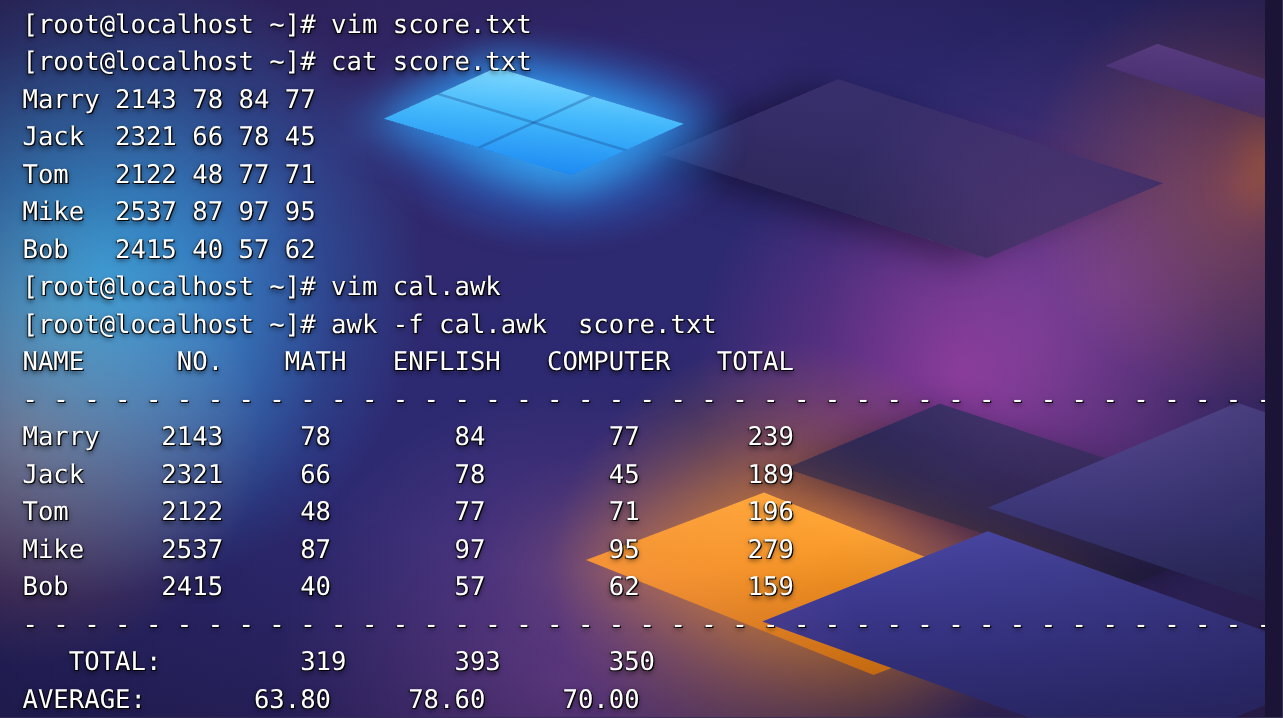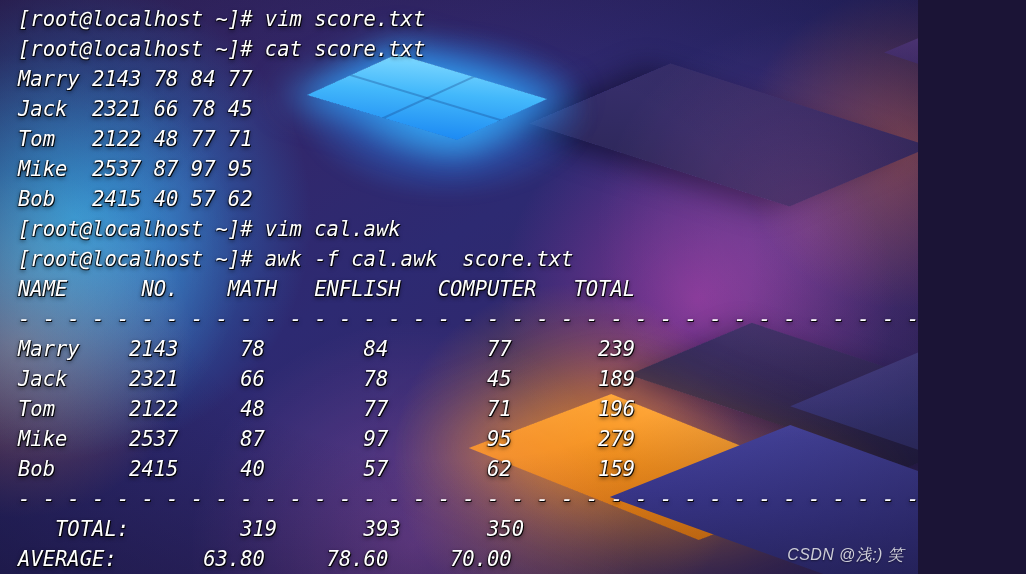--- a/index.html
+++ b/index.html
@@ -3,26 +3,25 @@
 <meta charset="utf-8">
 <title>Terminal — awk score report</title>
 <style>
   html, body {
     margin: 0;
     padding: 0;
     background: #1b1436;
   }
   #screen {
     position: relative;
-    width: 918px;
+    width: 1012px;
     height: 574px;
     overflow: hidden;
     background: #2a2158;
     font-family: "DejaVu Sans Mono", "Liberation Mono", monospace;
-    font-style: italic;
   }
 
   
   .wp {
     position: absolute;
     inset: 0;
     overflow: hidden;
   }
   .wp-base {
     position: absolute;
@@ -189,15 +188,14 @@
     <div class="wp-dark-plate"></div>
     <div class="wp-orange-plate"></div>
     <div class="wp-blue-plate-a"></div>
     <div class="wp-blue-plate-b"></div>
     <div class="wp-bloom"></div>
     <div class="wp-vignette"></div>
   </div>
 
   <div id="term"><div class="line">[root@localhost ~]# vim score.txt</div><div class="line">[root@localhost ~]# cat score.txt</div><div class="line">Marry 2143 78 84 77</div><div class="line">Jack  2321 66 78 45</div><div class="line">Tom   2122 48 77 71</div><div class="line">Mike  2537 87 97 95</div><div class="line">Bob   2415 40 57 62</div><div class="line">[root@localhost ~]# vim cal.awk</div><div class="line">[root@localhost ~]# awk -f cal.awk  score.txt</div><div class="line">NAME      NO.    MATH   ENFLISH   COMPUTER   TOTAL</div><div class="line sep">- - - - - - - - - - - - - - - - - - - - - - - - - - - - - - - - - - - - - - - - - - - - -</div><div class="line">Marry    2143     78        84        77       239</div><div class="line">Jack     2321     66        78        45       189</div><div class="line">Tom      2122     48        77        71       196</div><div class="line">Mike     2537     87        97        95       279</div><div class="line">Bob      2415     40        57        62       159</div><div class="line sep">- - - - - - - - - - - - - - - - - - - - - - - - - - - - - - - - - - - - - - - - - - - - -</div><div class="line">   TOTAL:         319       393       350</div><div class="line">AVERAGE:       63.80     78.60     70.00</div></div>
 
-  <div class="watermark">CSDN @浅:) 笑</div>
 
 </div>
 
 </body></html>

